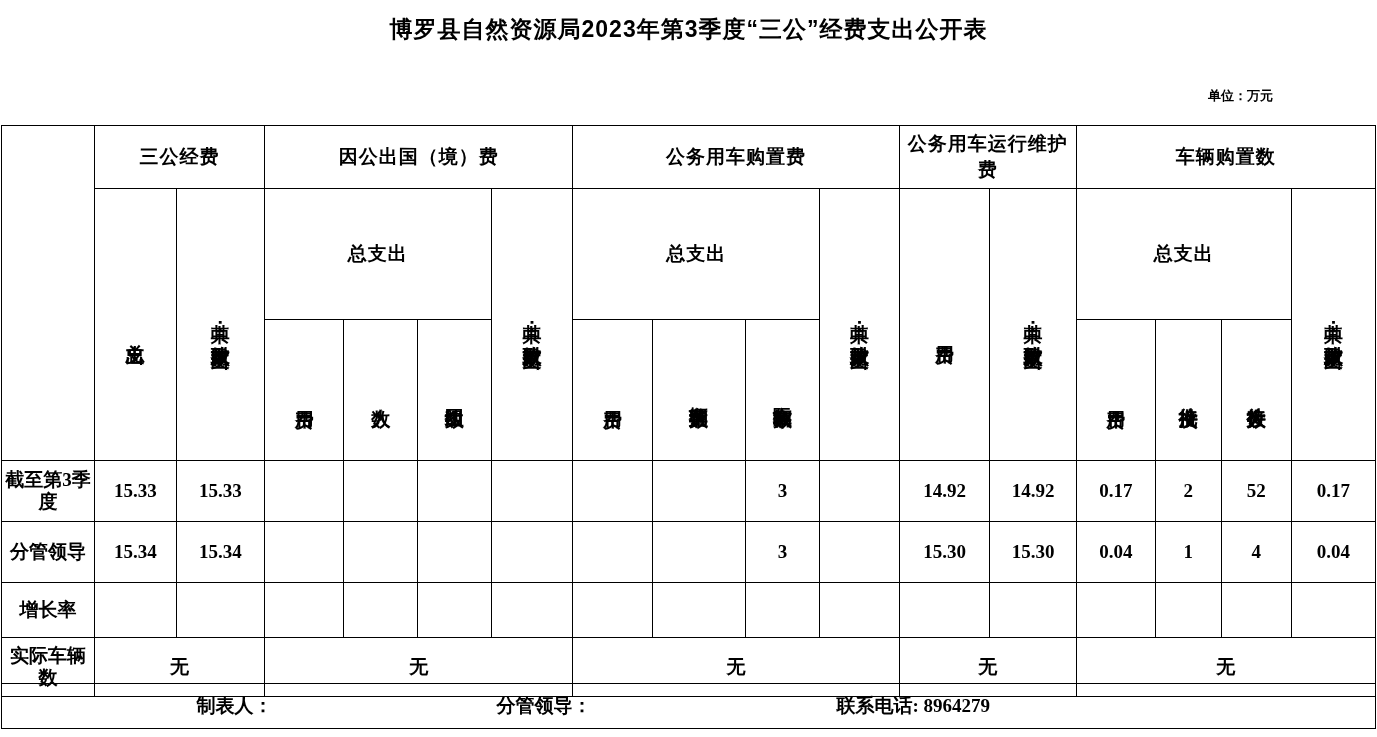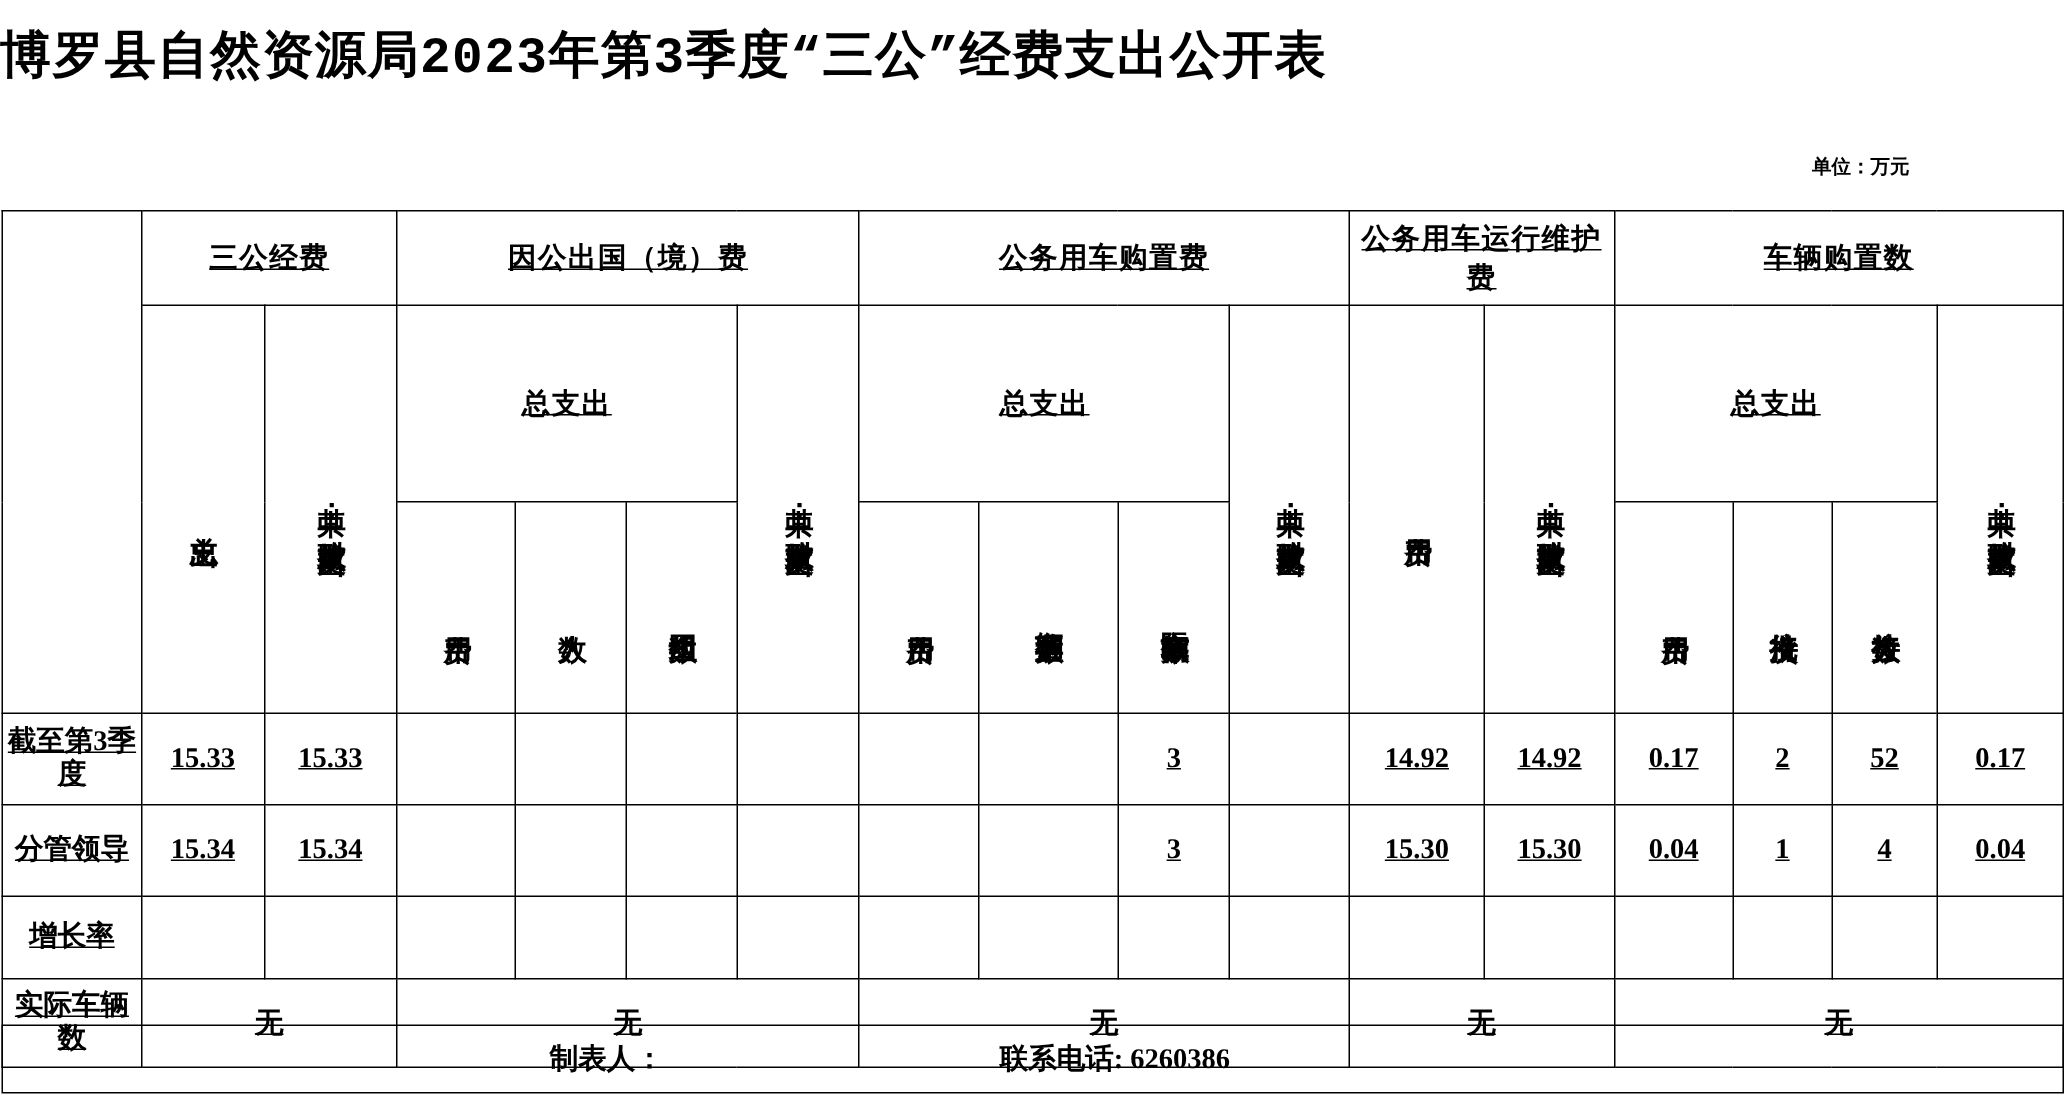--- a/index.html
+++ b/index.html
@@ -14,40 +14,40 @@
     color: #000000;
     overflow: hidden;
   }
   .page {
     position: relative;
     width: 1377px;
     height: 737px;
     box-sizing: border-box;
   }
   .title {
-    font-size: 34px;
+    text-align: center;
+    font-size: 23px;
     font-weight: bold;
     letter-spacing: 1px;
     padding-top: 14px;
-    font-family: Liberation Mono, monospace;
+    font-family: Liberation Sans, sans-serif;
   }
   .unit-line {
     text-align: right;
     font-size: 13px;
     font-weight: bold;
     padding-right: 104px;
     padding-top: 42px;
   }
   table.main {
     border-collapse: collapse;
     table-layout: fixed;
     width: 1375px;
     margin-top: 20px;
     margin-left: 1px;
-    text-decoration: underline;
   }
   table.main td, table.main th {
     border: 1px solid #000000;
     text-align: center;
     vertical-align: middle;
     font-weight: bold;
     font-size: 19px;
     padding: 0;
     font-family: "Liberation Serif", "DejaVu Serif", serif;
   }
@@ -279,16 +279,17 @@
       <td class="num" colspan="4">无</td>
       <td class="num" colspan="4">无</td>
       <td class="num" colspan="2">无</td>
       <td class="num" colspan="4">无</td>
     </tr>
   </tbody>
     </table>
 
   <div class="footer">
     <div class="f1">制表人：</div>
-    <div class="f4">联系电话: 6260386</div>
+    <div class="f2">分管领导：</div>
+    <div class="f4">联系电话: 8964279</div>
   </div>
 
 </div>
 
 </body></html>

